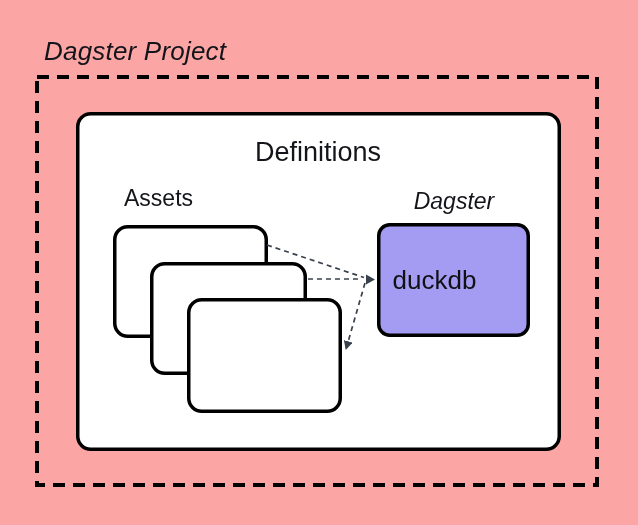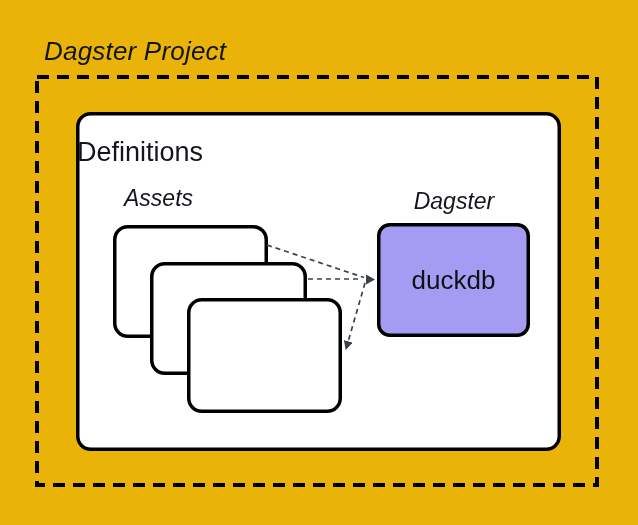--- a/index.html
+++ b/index.html
@@ -5,21 +5,21 @@
   html, body {
     margin: 0;
     padding: 0;
     background: #ffffff;
     font-family: "Liberation Sans", sans-serif;
   }
   .canvas {
     position: relative;
     width: 638px;
     height: 525px;
-    background: #eab308;
+    background: #fca5a5;
     overflow: hidden;
   }
   .shapes {
     position: absolute;
     left: 0;
     top: 0;
     width: 638px;
     height: 525px;
   }
   .label {
@@ -33,42 +33,42 @@
     top: 38px;
     font-size: 26px;
     font-style: italic;
     font-weight: 500;
     letter-spacing: 0.2px;
   }
   .definitions-label {
     left: 77px;
     top: 139px;
     width: 482px;
+    text-align: center;
     font-size: 27px;
     font-weight: 400;
   }
   .assets-label {
     left: 124px;
     top: 187px;
     font-size: 23px;
-    font-style: italic;
     font-weight: 500;
   }
   .resource-label {
     left: 379px;
     top: 190px;
     width: 150px;
     text-align: center;
     font-size: 23px;
     font-style: italic;
     font-weight: 500;
   }
   .resource-text {
     position: absolute;
-    left: 377px;
+    left: 358px;
     top: 223px;
     width: 153px;
     height: 114px;
     display: flex;
     align-items: center;
     justify-content: center;
     font-size: 26px;
     color: #101114;
   }
 </style>

